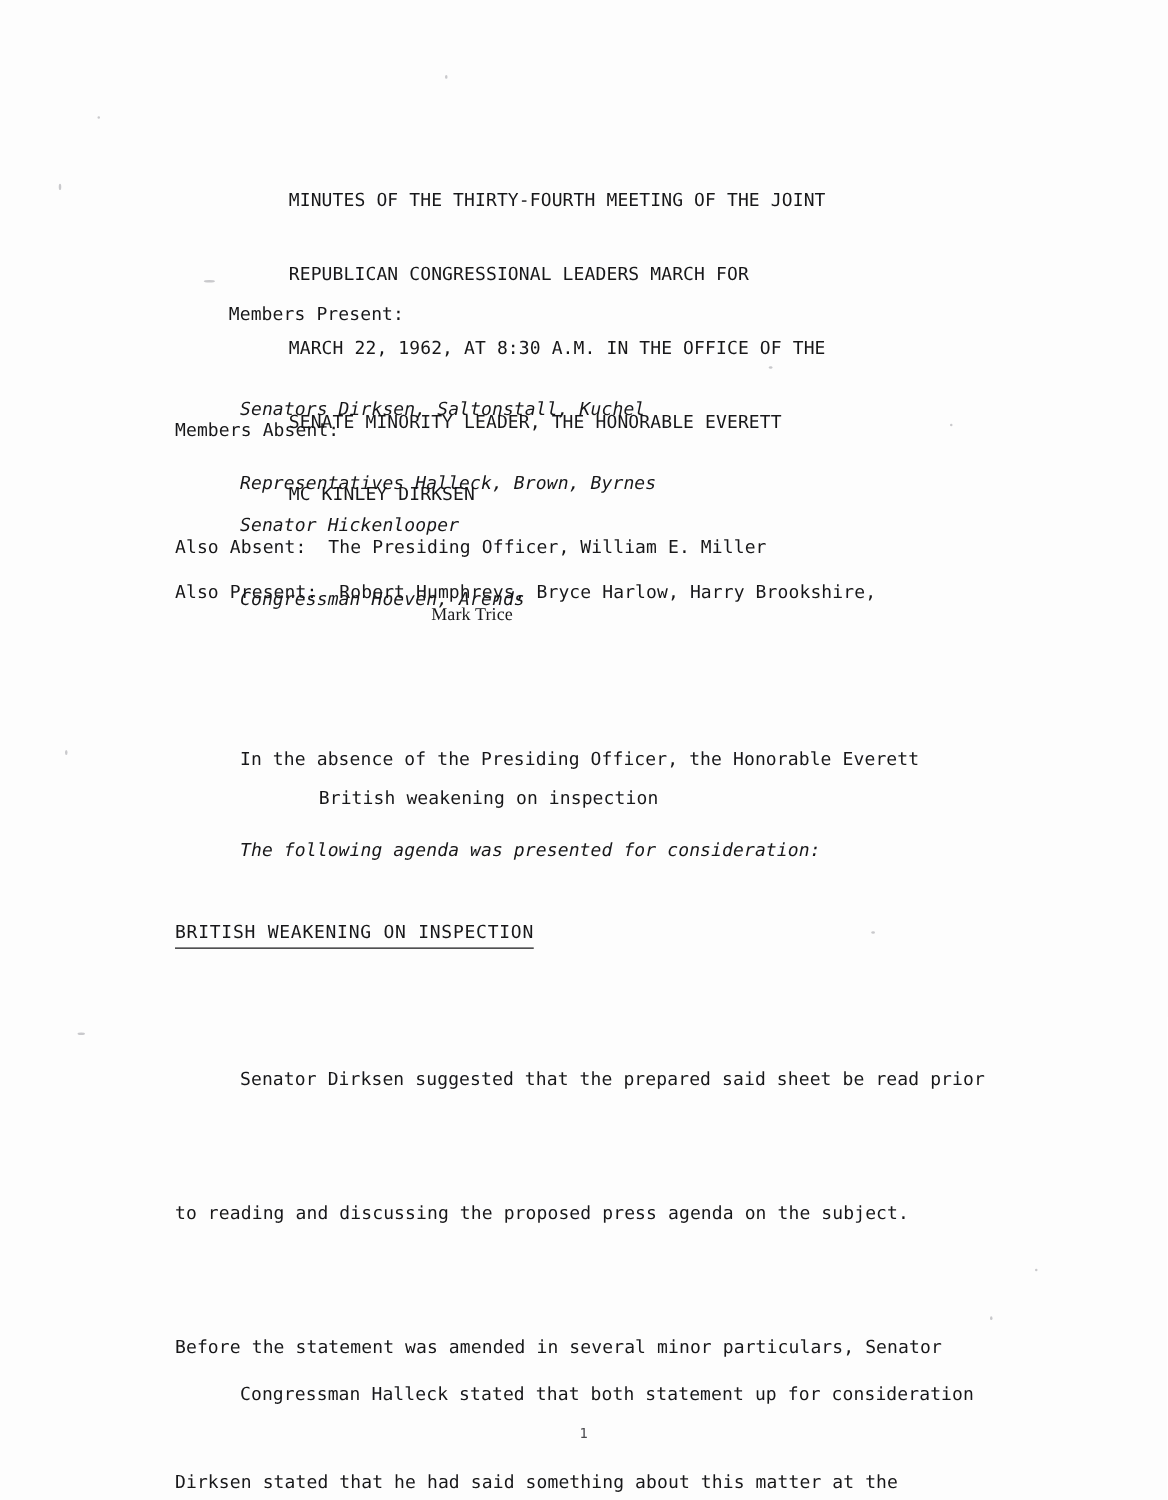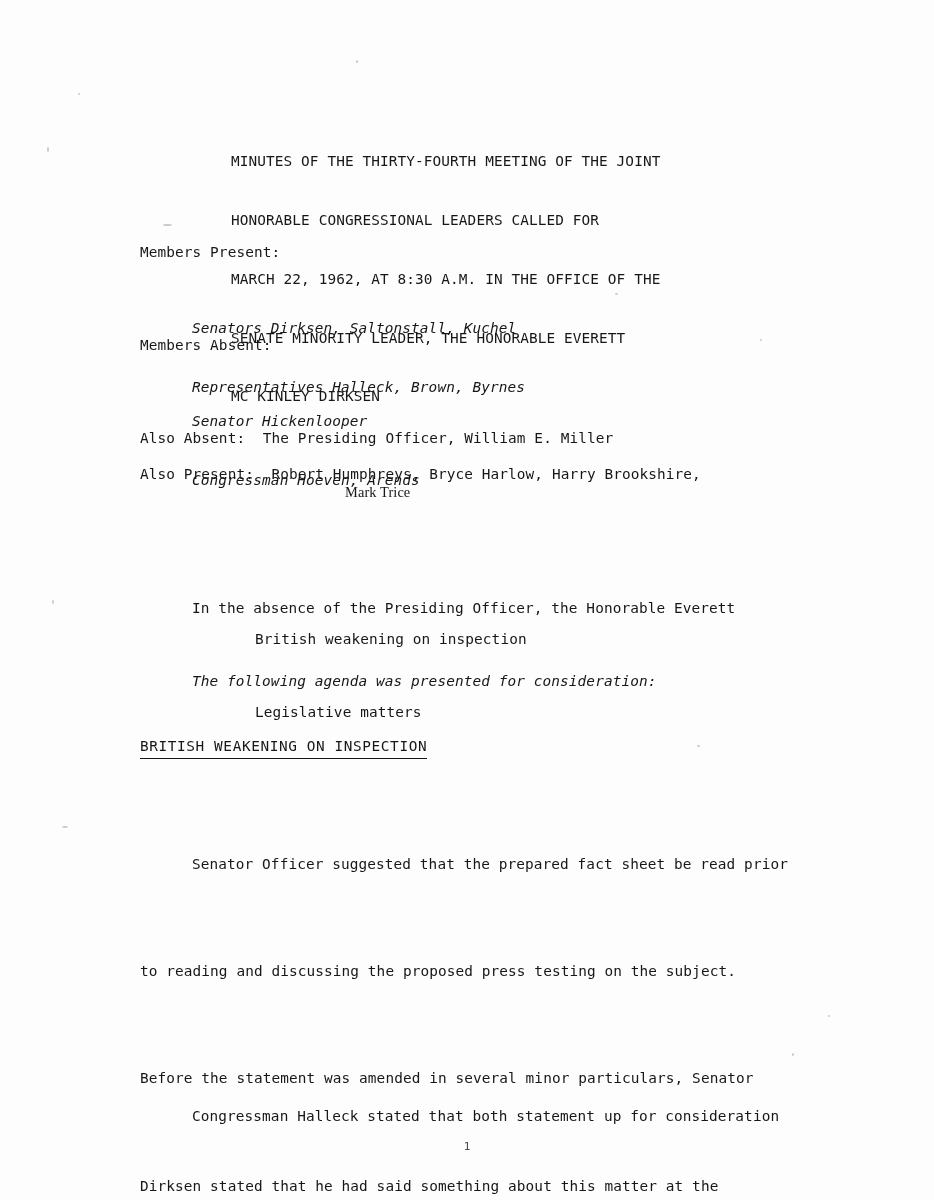--- a/index.html
+++ b/index.html
@@ -60,21 +60,21 @@
     width: 500px;
   }
   .sub-list {
     left: 192px;
     width: 640px;
     line-height: 19.6px;
     font-style: italic;
   }
   .sub-list .tline { display: block; }
 
-  #members-present-label { top: 243px; }
+  #members-present-label { top: 243px; margin-left: 43px; }
   #members-present-list  { top: 280px; }
   #members-absent-label  { top: 336px; }
   #members-absent-list   { top: 373px; }
 
   #also-absent   { left: 140px; top: 429px; width: 700px; }
   #also-present  { left: 140px; top: 465px; width: 740px; }
   #also-present-cont { left: 345px; top: 483px; width: 400px; font-family: Liberation Serif, serif; }
 
   
   .body-para {
@@ -135,21 +135,21 @@
     <div class="speck" style="left:615px;top:293px;width:3px;height:2px;"></div>
     <div class="speck" style="left:760px;top:339px;width:2px;height:2px;"></div>
     <div class="speck" style="left:52px;top:600px;width:2px;height:4px;"></div>
     <div class="speck" style="left:697px;top:745px;width:3px;height:2px;"></div>
     <div class="speck" style="left:62px;top:826px;width:6px;height:2px;"></div>
     <div class="speck" style="left:828px;top:1015px;width:2px;height:2px;"></div>
     <div class="speck" style="left:792px;top:1053px;width:2px;height:3px;"></div>
 
     <div class="blk" id="title-block">
       <span class="tline">MINUTES OF THE THIRTY-FOURTH MEETING OF THE JOINT</span>
-      <span class="tline">HONORABLE CONGRESSIONAL LEADERS CALLED FOR</span>
+      <span class="tline">REPUBLICAN CONGRESSIONAL LEADERS MARCH FOR</span>
       <span class="tline">MARCH 22, 1962, AT 8:30 A.M. IN THE OFFICE OF THE</span>
       <span class="tline">SENATE MINORITY LEADER, THE HONORABLE EVERETT</span>
       <span class="tline">MC KINLEY DIRKSEN</span>
     </div>
 
     <div class="blk sec-label" id="members-present-label">Members Present:</div>
     <div class="blk sub-list" id="members-present-list">
       <span class="tline">Senators Dirksen, Saltonstall, Kuchel</span>
       <span class="tline">Representatives Halleck, Brown, Byrnes</span>
     </div>
@@ -165,27 +165,26 @@
     <div class="blk" id="also-present-cont">Mark Trice</div>
 
     <div class="blk body-para" id="para-open">
       <span class="tline indent1">In the absence of the Presiding Officer, the Honorable Everett</span>
     </div>
 
     <div class="blk body-para" id="agenda-lead">
       <span class="tline indent1">The following agenda was presented for consideration:</span>
     </div>
     <div class="blk agenda-item" id="agenda-1">British weakening on inspection</div>
-    <div class="blk agenda-item" id="agenda-3">Legislative matters</div>
 
     <div class="blk" id="section-heading">BRITISH WEAKENING ON INSPECTION</div>
 
     <div class="blk body-para" id="para-1">
-      <span class="tline indent1">Senator Officer suggested that the prepared fact sheet be read prior</span>
-      <span class="tline">to reading and discussing the proposed press testing on the subject.</span>
+      <span class="tline indent1">Senator Dirksen suggested that the prepared said sheet be read prior</span>
+      <span class="tline">to reading and discussing the proposed press agenda on the subject.</span>
       <span class="tline">Before the statement was amended in several minor particulars, Senator</span>
       <span class="tline">Dirksen stated that he had said something about this matter at the</span>
       
       
       
     </div>
 
     <div class="blk body-para" id="para-2">
       <span class="tline indent1">Congressman Halleck stated that both statement up for consideration</span>
       

